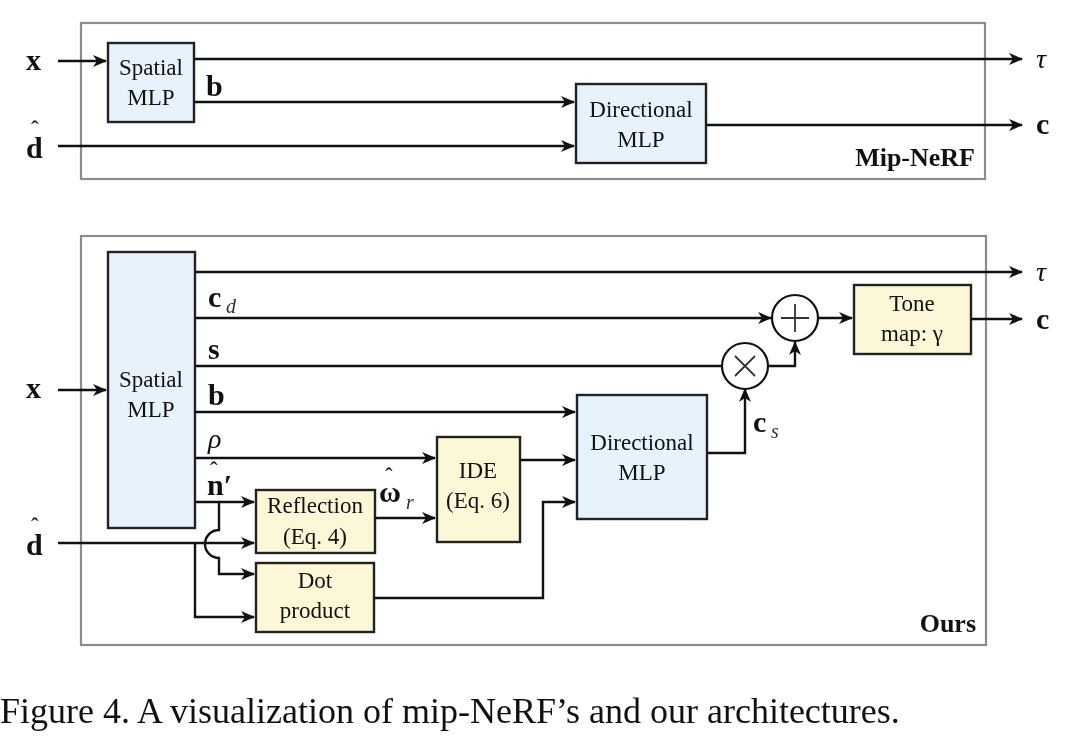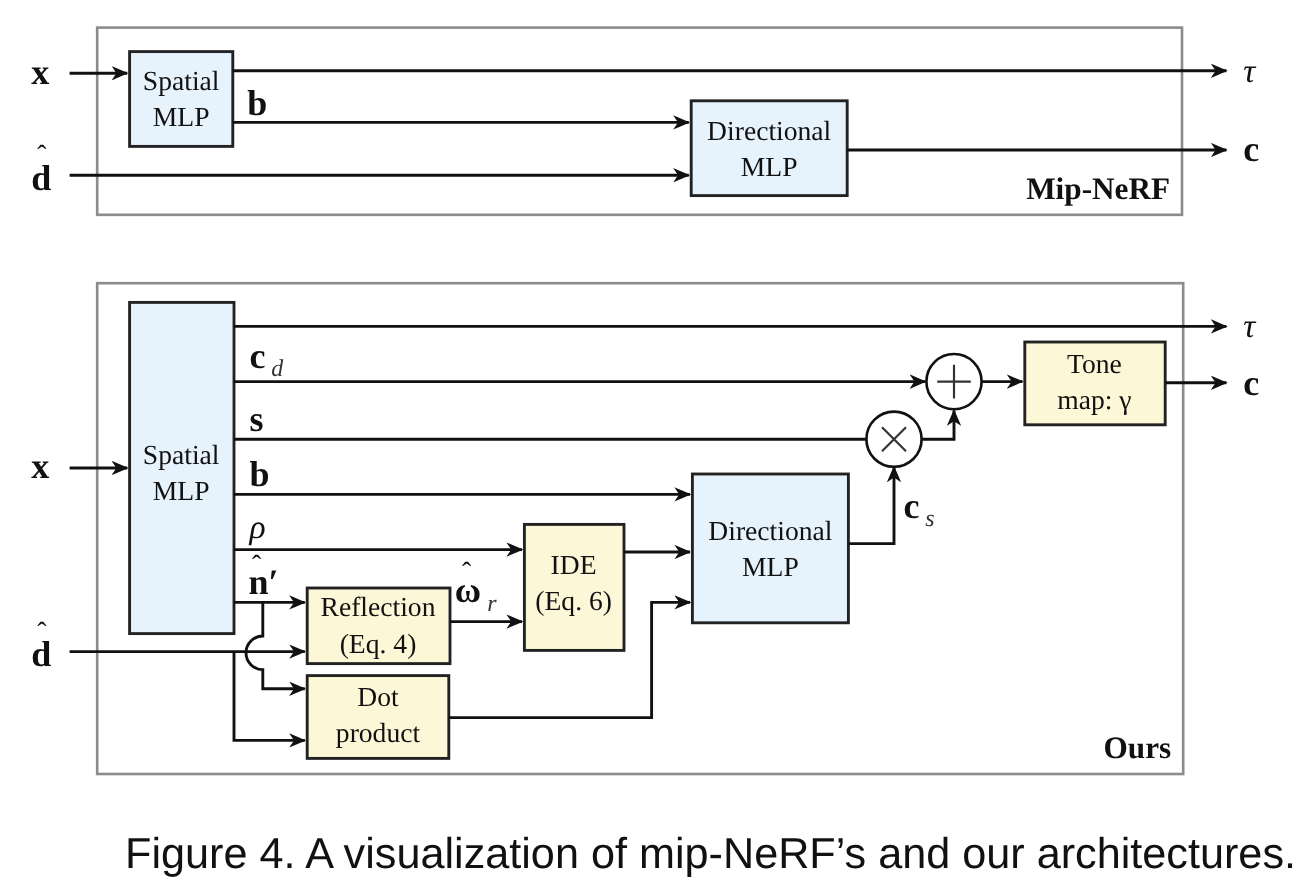--- a/index.html
+++ b/index.html
@@ -9,22 +9,22 @@
     .blue { fill: #e6f2fc; stroke: #222; stroke-width: 2.4; }
     .yellow { fill: #fcf7d6; stroke: #222; stroke-width: 2.4; }
     .wire { fill: none; stroke: #111; stroke-width: 2.4; }
     .op { fill: #fff; stroke: #111; stroke-width: 2.2; }
     .opsym { stroke: #333; stroke-width: 1.8; fill: none; }
     .t-box { font-family: "Liberation Serif", "DejaVu Serif", serif; font-size: 23px; fill: #111; }
     .t-var { font-family: "Liberation Serif", "DejaVu Serif", serif; font-size: 30px; fill: #111; font-weight: bold; }
     .t-ital { font-family: "Liberation Serif", "DejaVu Serif", serif; font-size: 28px; fill: #111; font-style: italic; }
     .t-sub { font-family: "Liberation Serif", "DejaVu Serif", serif; font-size: 20px; fill: #333; font-style: italic; }
     .t-title { font-family: "Liberation Serif", "DejaVu Serif", serif; font-size: 26px; fill: #111; font-weight: bold; }
-    .caption { position: absolute; left: 0; width: 1080px; top: 690px; text-align: right;
-      font-family: Liberation Sans, sans-serif; font-size: 36px; color: #111; }
+    .caption { position: absolute; left: 0; width: 1080px; top: 690px; text-align: left;
+      font-family: Liberation Serif, serif; font-size: 36px; color: #111; }
   </style>
 </head>
 <body>
 
 <svg id="diagram" width="1080" height="746" viewBox="0 0 1080 746">
   <defs>
     <marker id="arr" markerWidth="14" markerHeight="12" refX="13" refY="6" orient="auto" markerUnits="userSpaceOnUse">
       <path d="M0,0 L14,6 L0,12 L4,6 Z" fill="#111"></path>
     </marker>
   </defs>

